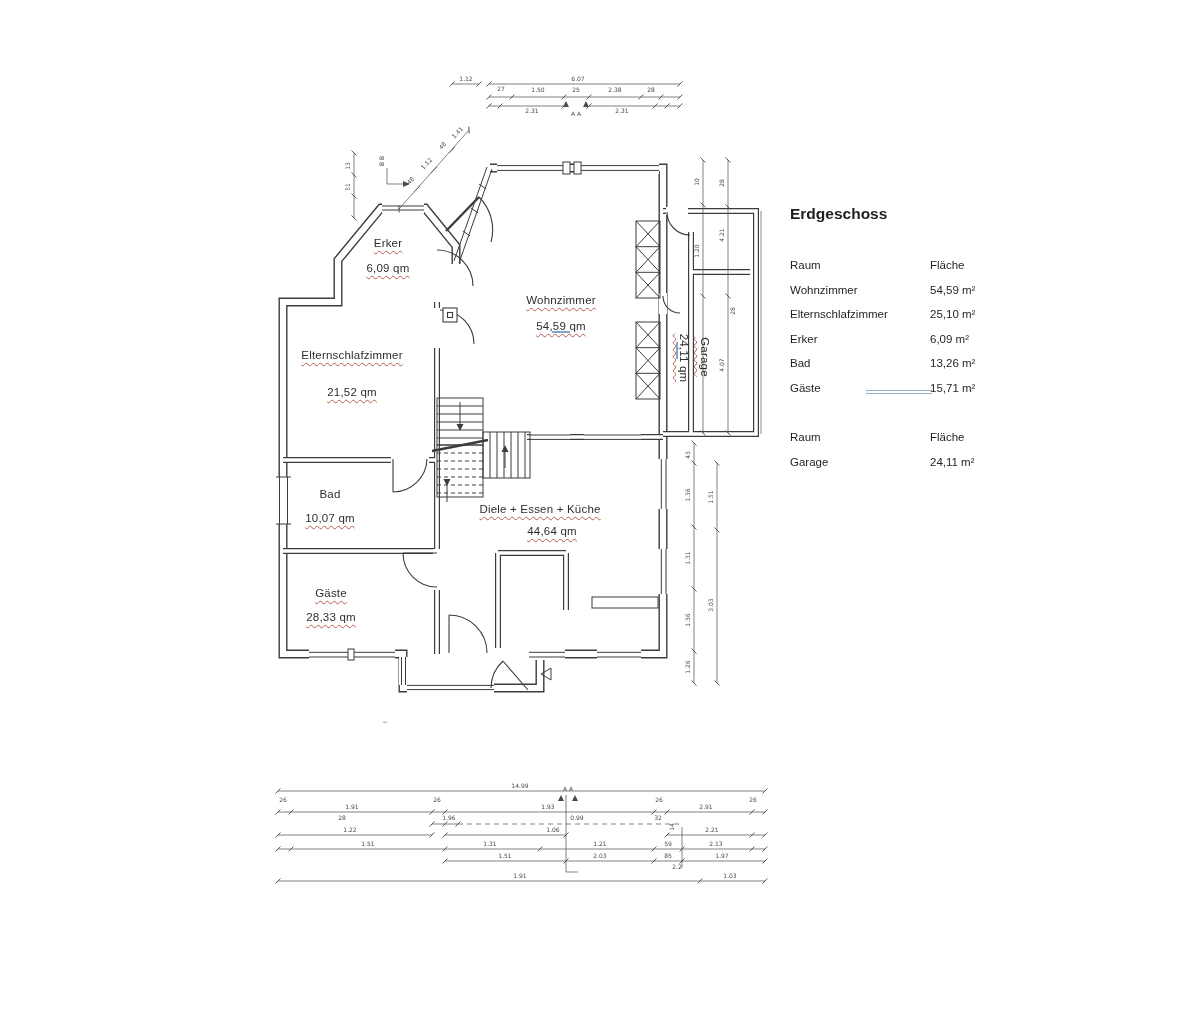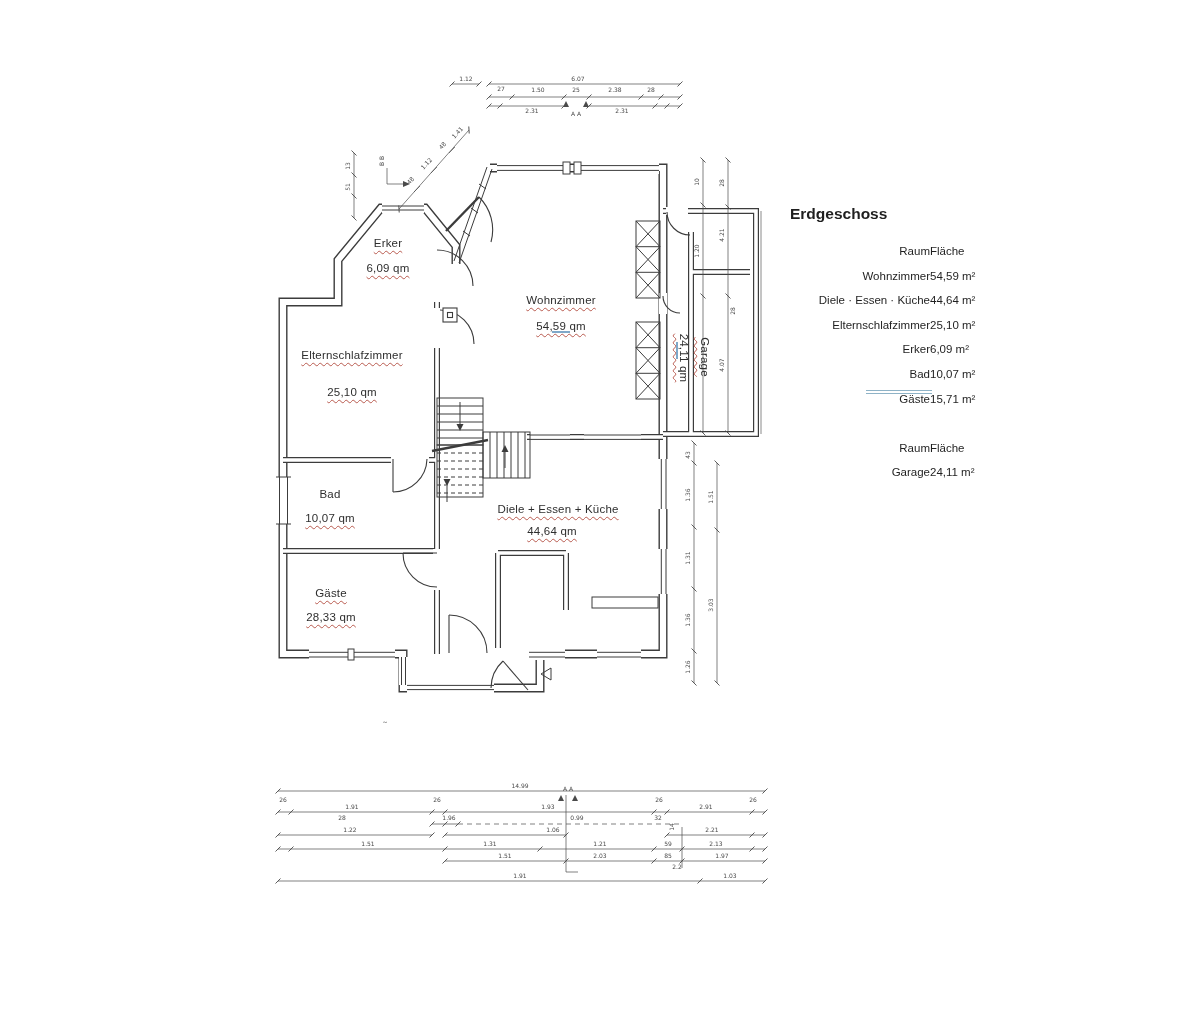--- a/index.html
+++ b/index.html
@@ -9,24 +9,24 @@
   .dim{font:6px "DejaVu Sans",sans-serif;fill:#4a4a4a;text-anchor:middle;}
   .plan-label{position:absolute;transform:translate(-50%,-50%);white-space:nowrap;
       font-size:11.5px;color:#2e2e2e;letter-spacing:.2px;}
   .plan-label.rot{transform:translate(-50%,-50%) rotate(90deg);}
   .ul-red{text-decoration-line:underline;text-decoration-style:wavy;
       text-decoration-color:#b95b50;text-decoration-thickness:1px;text-underline-offset:3px;}
   .blue-mark{position:absolute;background:#7fa8c9;}
   .dbl-line{position:absolute;height:2px;border-top:1px solid #8fb3c7;border-bottom:1px solid #8fb3c7;}
   
   #areas{position:absolute;left:790px;top:205px;width:215px;color:#1f1f1f;}
-  #areas .title{font-size:15.5px;font-weight:bold;margin-bottom:16px;}
+  #areas .title{font-size:15.5px;font-weight:bold;margin-bottom:30px;}
   #areas .heading{font-size:11.5px;height:24.6px;line-height:24.6px;}
   #areas .row{display:flex;font-size:11.5px;height:24.6px;line-height:24.6px;}
-  #areas .row .c1{width:140px;text-align:right;}
+  #areas .row .c1{width:140px;}
   #areas .gap{height:24.6px;}
 </style>
 </head>
 <body>
 
 <div id="stage">
 
 <svg id="plan-svg" width="1194" height="1024" viewBox="0 0 1194 1024">
   <defs>
     <marker id="tk" markerUnits="userSpaceOnUse" markerWidth="8" markerHeight="8" refX="4" refY="4" orient="auto">
@@ -348,33 +348,33 @@
   <span class="ul-red">6,09 qm</span></div>
 
 <div class="plan-label" style="left:561px;top:300px">
   <span class="ul-red">Wohnzimmer</span></div>
 <div class="plan-label" style="left:561px;top:326px">
   <span class="ul-red">54,59 qm</span></div>
 
 <div class="plan-label" style="left:352px;top:355px">
   <span class="ul-red">Elternschlafzimmer</span></div>
 <div class="plan-label" style="left:352px;top:392px">
-  <span class="ul-red">25,10 qm</span></div>
+  <span class="ul-red">21,52 qm</span></div>
 
 <div class="plan-label" style="left:330px;top:494px">
   <span>Bad</span></div>
 <div class="plan-label" style="left:330px;top:518px">
   <span class="ul-red">10,07 qm</span></div>
 
 <div class="plan-label" style="left:331px;top:593px">
   <span class="ul-red">Gäste</span></div>
 <div class="plan-label" style="left:331px;top:617px">
   <span class="ul-red">28,33 qm</span></div>
 
-<div class="plan-label" style="left:558px;top:509px">
+<div class="plan-label" style="left:540px;top:509px">
   <span class="ul-red">Diele + Essen + Küche</span></div>
 <div class="plan-label" style="left:552px;top:531px">
   <span class="ul-red">44,64 qm</span></div>
 
 <div class="plan-label rot" style="left:705px;top:357px">
   <span class="ul-red">Garage</span></div>
 <div class="plan-label rot" style="left:684px;top:358px">
   <span class="ul-red">24,11 qm</span></div>
 
 <div class="blue-mark" style="left:552px;top:331px;width:18px;height:2px"></div>
@@ -386,34 +386,30 @@
 
   <div class="row">
     <div class="c1">Raum</div>
     <div class="c2">Fläche</div>
   </div>
   <div class="row">
     <div class="c1">Wohnzimmer</div>
     <div class="c2">54,59 m²</div>
   </div>
   <div class="row">
-    <div class="c1">Diele · Essen · Küche</div>
-    <div class="c2">44,64 m²</div>
-  </div>
-  <div class="row">
     <div class="c1">Elternschlafzimmer</div>
     <div class="c2">25,10 m²</div>
   </div>
   <div class="row">
     <div class="c1">Erker</div>
     <div class="c2">6,09 m²</div>
   </div>
   <div class="row">
     <div class="c1">Bad</div>
-    <div class="c2">10,07 m²</div>
+    <div class="c2">13,26 m²</div>
   </div>
   <div class="row">
     <div class="c1">Gäste</div>
     <div class="c2">15,71 m²</div>
   </div>
 
   <div class="gap"></div>
 
   <div class="row">
     <div class="c1">Raum</div>

